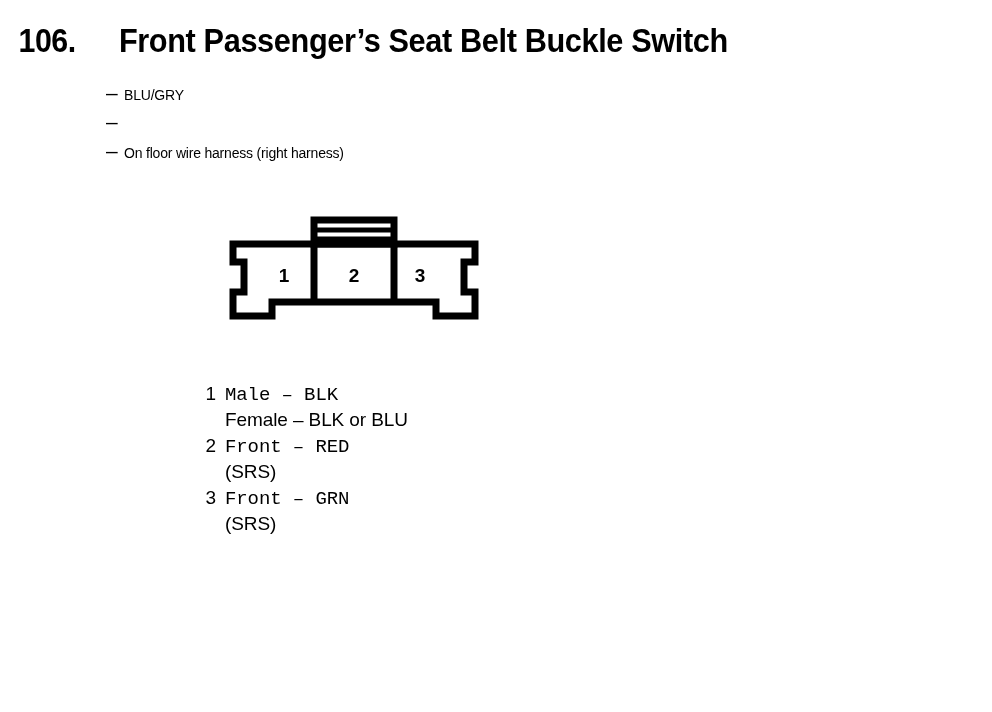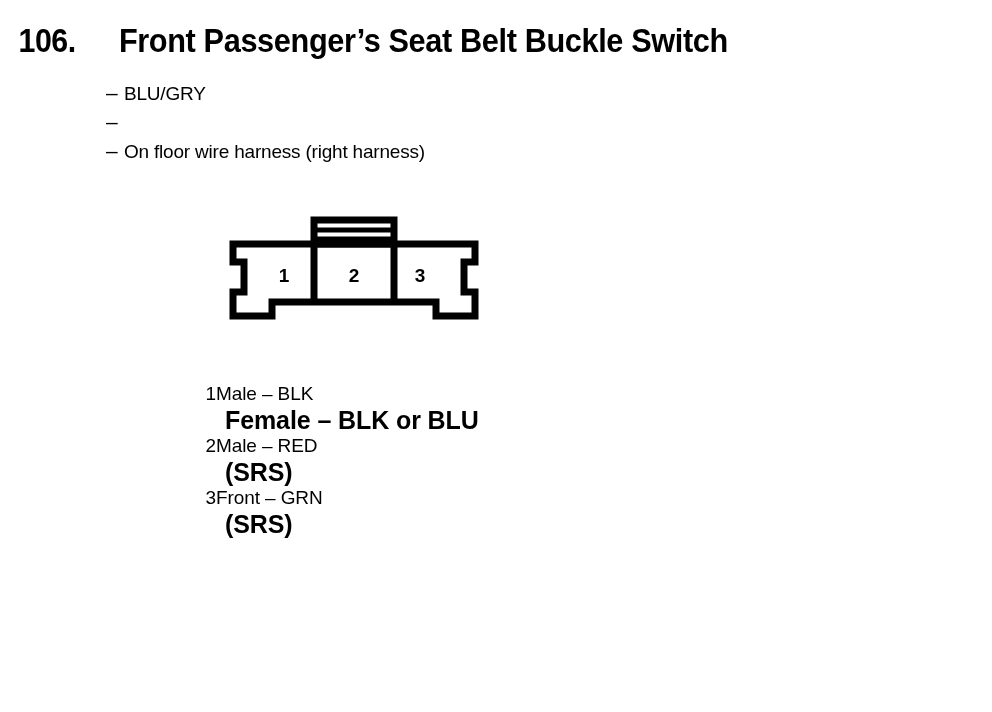--- a/index.html
+++ b/index.html
@@ -53,21 +53,21 @@
     align-items: baseline;
     height: 29px;
     white-space: nowrap;
   }
   .desc-dash {
     width: 18px;
     font-size: 21px;
     line-height: 29px;
   }
   .desc-text {
-    font-size: 19px;
+    font-size: 14px;
     line-height: 29px;
     letter-spacing: -0.2px;
     text-align: right;
   }
 
   
   #connector-diagram {
     position: absolute;
     left: 228px;
     top: 216px;
@@ -102,30 +102,31 @@
   }
   .pin-entry-index {
     width: 20px;
     text-align: right;
     font-size: 19px;
     line-height: 26px;
   }
   .pin-entry-primary {
     font-size: 19px;
     line-height: 26px;
+    margin-left: 9px;
     letter-spacing: -0.1px;
+    font-family: Liberation Mono, monospace;
   }
   .pin-entry-sub {
-    font-size: 25px;
+    font-size: 19px;
     line-height: 26px;
     margin-left: 29px;
     white-space: nowrap;
     letter-spacing: -0.1px;
     height: 26px;
-    font-weight: bold;
   }
 </style>
 </head>
 <body>
 
 <div id="title-block">
   <span id="title-number">106.</span>
   <span id="title-text">Front Passenger’s Seat Belt Buckle Switch</span>
 </div>
 
@@ -188,21 +189,21 @@
     <div class="pin-entry-head">
       <span class="pin-entry-index">1</span>
       <span class="pin-entry-primary">Male – BLK</span>
     </div>
     <div class="pin-entry-sub">Female – BLK or BLU</div>
   </div>
 
   <div class="pin-entry">
     <div class="pin-entry-head">
       <span class="pin-entry-index">2</span>
-      <span class="pin-entry-primary">Male – RED</span>
+      <span class="pin-entry-primary">Front – RED</span>
     </div>
     <div class="pin-entry-sub">(SRS)</div>
   </div>
 
   <div class="pin-entry">
     <div class="pin-entry-head">
       <span class="pin-entry-index">3</span>
       <span class="pin-entry-primary">Front – GRN</span>
     </div>
     <div class="pin-entry-sub">(SRS)</div>

